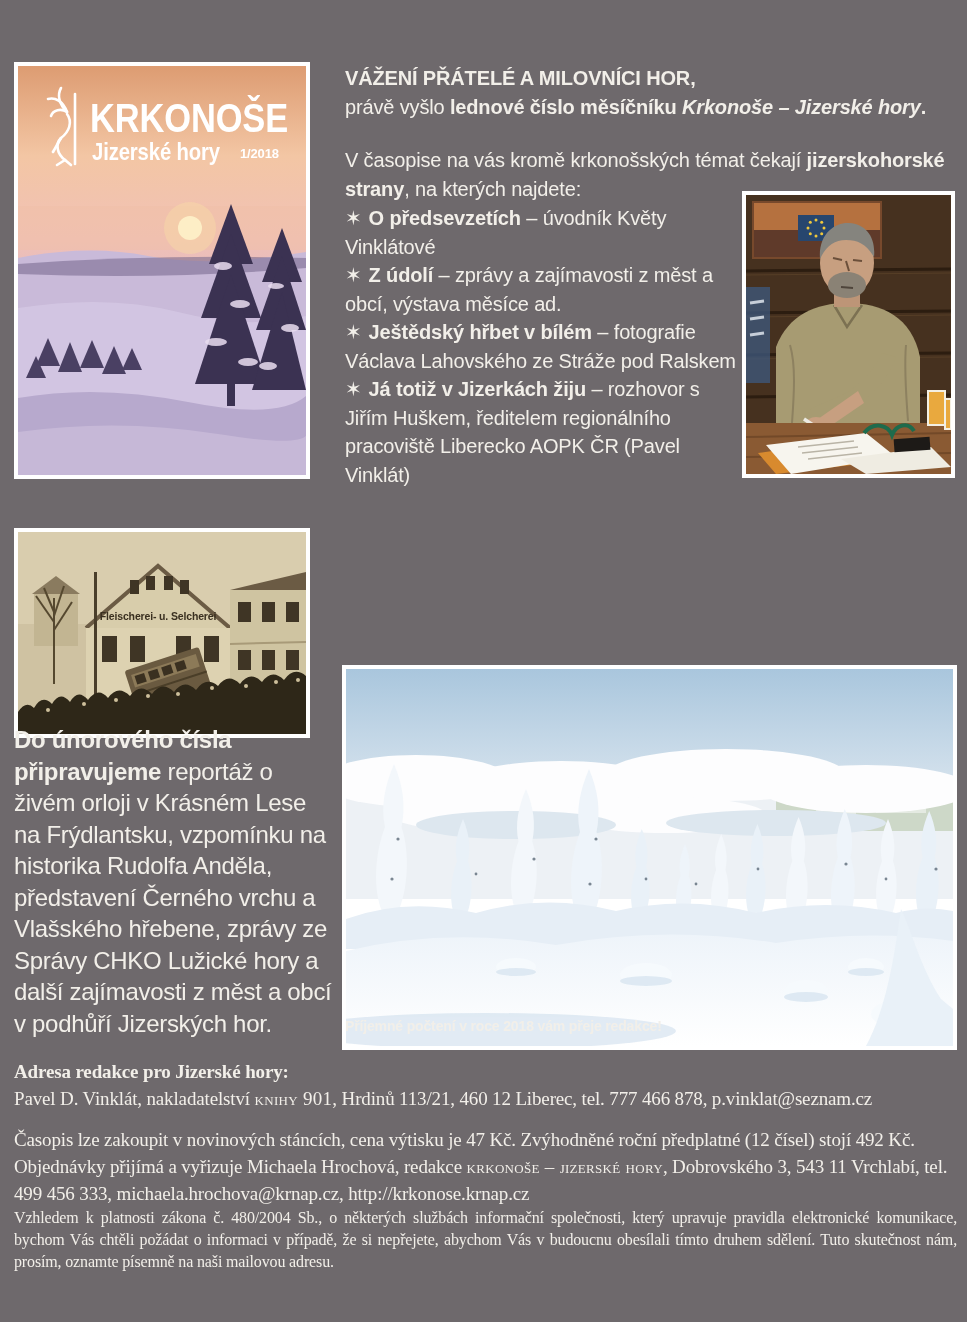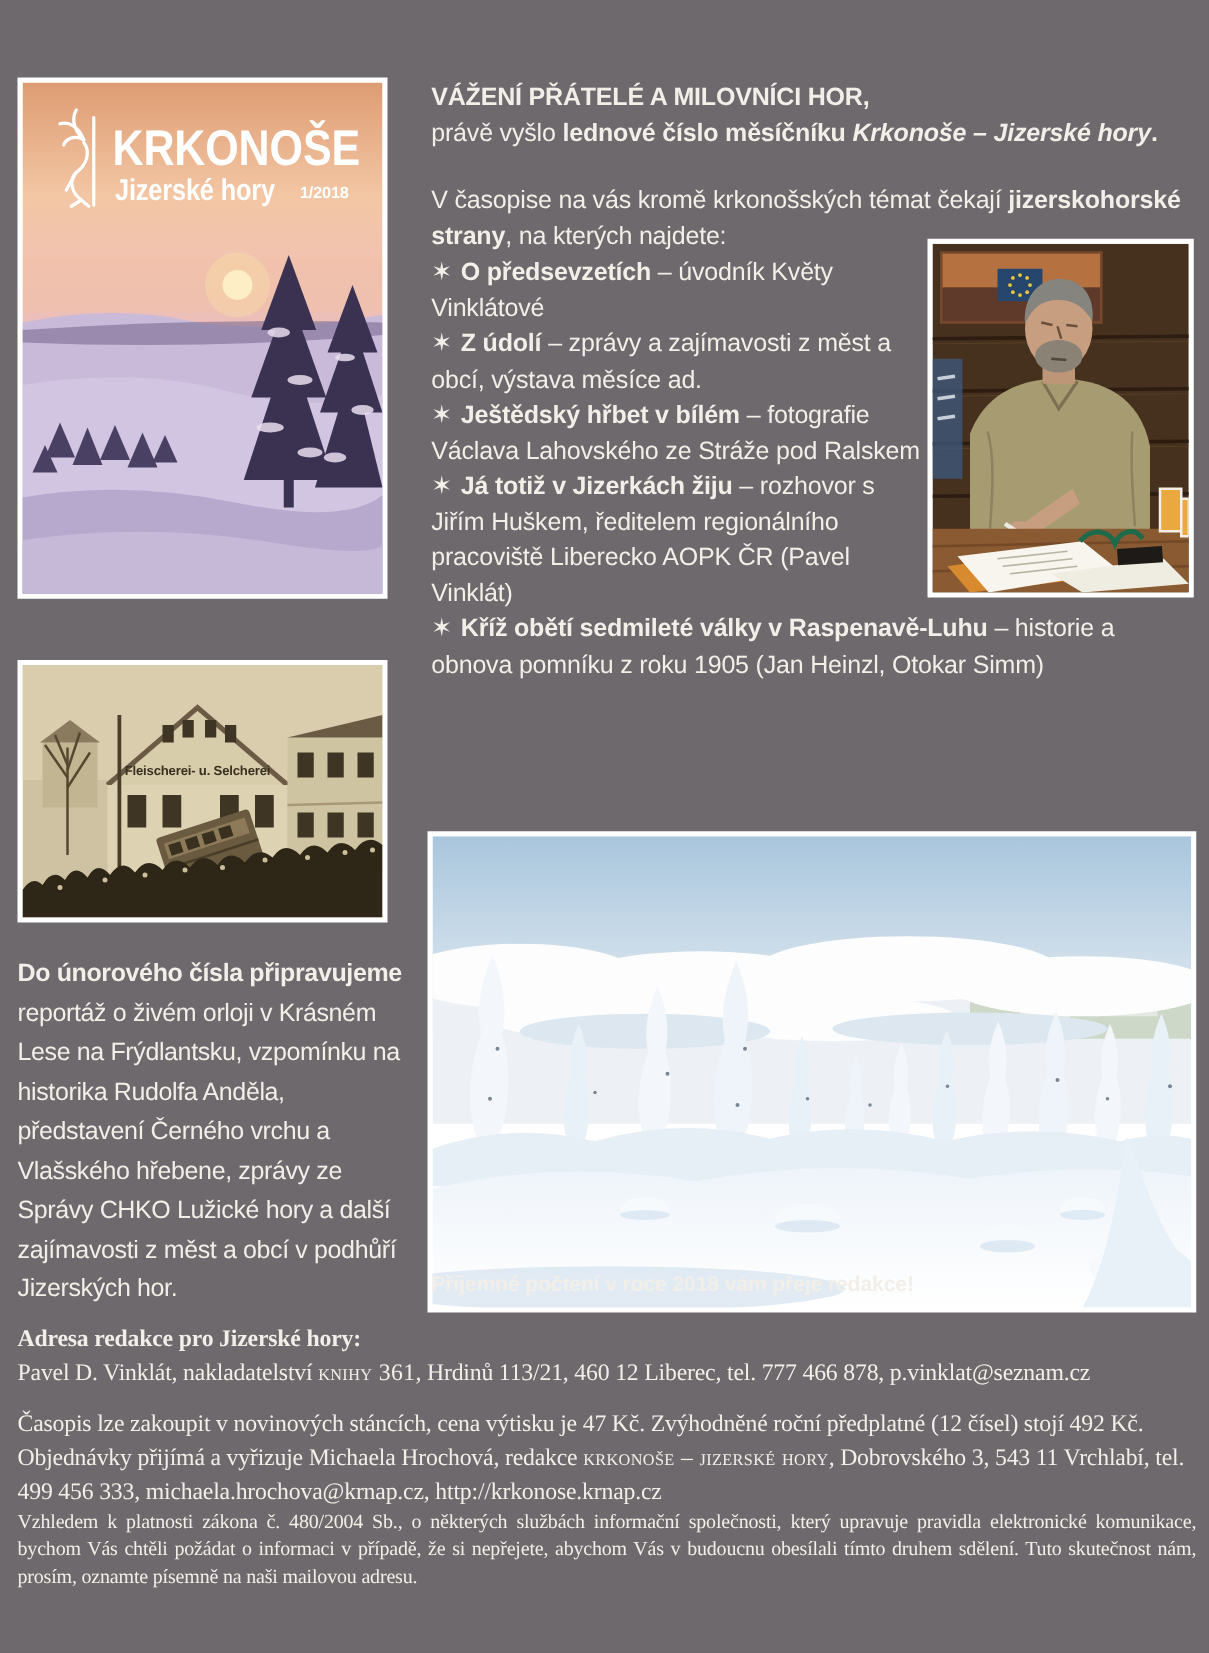--- a/index.html
+++ b/index.html
@@ -13,22 +13,22 @@
   .historic-frame{left:14px;top:480px;}
   .winter-frame{left:342px;top:617px;}
   .right-col{position:absolute;left:345px;top:16px;width:614px;font-size:20px;line-height:29px;margin-top:48px;}
   .heading{font-weight:bold;}
   .para-gap{margin-top:24px;}
   .list{line-height:28.5px;}
   .narrow{width:394px;}
   b{font-weight:bold;}
   .it{font-style:italic;}
   .star{margin-right:7px;}
-  .next-issue{position:absolute;left:14px;top:764px;width:318px;font-size:20px;line-height:31.5px;letter-spacing:-0.3px;}
-  .closing{position:absolute;left:345px;top:1018px;font-size:17px;font-weight:bold;}
+  .next-issue{position:absolute;left:14px;top:724px;width:318px;font-size:24px;line-height:31.5px;letter-spacing:-0.3px;}
+  .closing{position:absolute;left:345px;top:1018px;font-size:14px;font-weight:bold;}
   .footer{position:absolute;left:14px;top:1058px;width:943px;font-size:19px;line-height:27px;font-family:Liberation Serif, serif;}
   .addr{white-space:nowrap;}
   .sc{font-variant:small-caps;letter-spacing:0.3px;}
   .purchase{margin-top:14px;}
   .legal{font-size:16px;line-height:22px;text-align:justify;}
 </style>
 </head>
 <body>
 
 <div id="page">
@@ -115,23 +115,20 @@
         <span class="star">✶</span><b>Z údolí</b><span> – zprávy a zajímavosti z měst a obcí, výstava měsíce ad.</span>
       </div>
       <div class="li">
         <span class="star">✶</span><b>Ještědský hřbet v bílém</b><span> – fotografie Václava Lahovského ze Stráže pod Ralskem</span>
       </div>
       <div class="li">
         <span class="star">✶</span><b>Já totiž v Jizerkách žiju</b><span> – rozhovor s Jiřím Huškem, ředitelem regionálního pracoviště Liberecko AOPK ČR (Pavel Vinklát)</span>
       </div>
     </div>
     <div class="list">
-      <div class="li">
-        <span class="star">✶</span><b>Kříž obětí sedmileté války v Raspenavě-Luhu</b><span> – historie a obnova pomníku z roku 1905 (Jan Heinzl, Otokar Simm)</span>
-      </div>
     </div>
   </div>
 
   <div class="frame portrait-frame">
     <svg width="205" height="279" viewBox="0 0 205 279">
       <rect width="205" height="279" fill="#46311f"></rect>
       <g stroke="#2c1d10" stroke-width="3">
         <line x1="0" y1="76" x2="205" y2="74"></line>
           <line x1="0" y1="118" x2="205" y2="116"></line>
         <line x1="0" y1="160" x2="205" y2="158"></line>
@@ -347,21 +344,21 @@
       </g>
       <path d="M555 240 C565 260 575 300 595 330 L607 340 L607 377 L520 377 C540 340 548 290 555 240 Z" fill="#e9f1f8"></path>
     </svg>
   </div>
 
   <div class="closing">Příjemné počtení v roce 2018 vám přeje redakce!</div>
 
   <div class="footer">
     <div class="heading">Adresa redakce pro Jizerské hory:</div>
     <div class="addr">
-      <span>Pavel D. Vinklát, nakladatelství </span><span class="sc">knihy 361</span><span>, Hrdinů 113/21, 460 12 Liberec, tel. 777 466 878, p.vinklat@seznam.cz</span>
+      <span>Pavel D. Vinklát, nakladatelství </span><span class="sc">knihy 901</span><span>, Hrdinů 113/21, 460 12 Liberec, tel. 777 466 878, p.vinklat@seznam.cz</span>
     </div>
     <div class="purchase">
       <span>Časopis lze zakoupit v novinových stáncích, cena výtisku je 47 Kč. Zvýhodněné roční předplatné (12 čísel) stojí 492 Kč. Objednávky přijímá a vyřizuje Michaela Hrochová, redakce </span><span class="sc">krkonoše – jizerské hory</span><span>, Dobrovského 3, 543 11 Vrchlabí, tel. 499 456 333, michaela.hrochova@krnap.cz, http://krkonose.krnap.cz</span>
     </div>
     <div class="legal">Vzhledem k platnosti zákona č. 480/2004 Sb., o některých službách informační společnosti, který upravuje pravidla elektronické komunikace, bychom Vás chtěli požádat o informaci v případě, že si nepřejete, abychom Vás v budoucnu obesílali tímto druhem sdělení. Tuto skutečnost nám, prosím, oznamte písemně na naši mailovou adresu.</div>
   </div>
 
 </div>
 
 </body></html>

